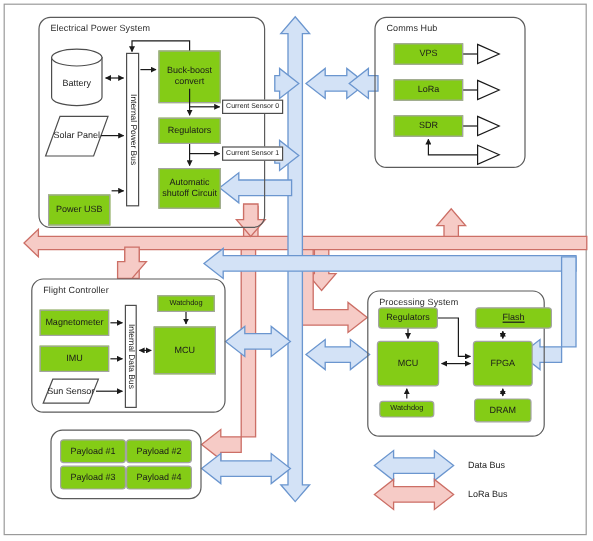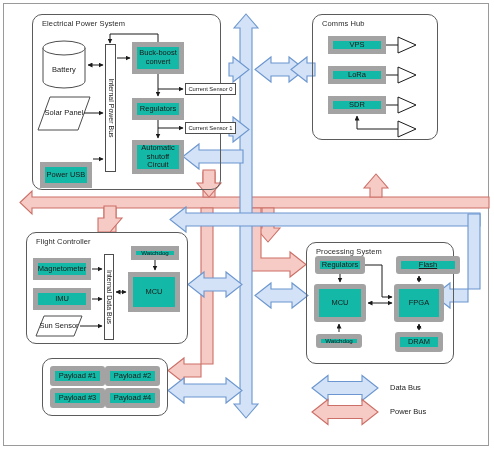--- a/index.html
+++ b/index.html
@@ -3,21 +3,21 @@
 <meta charset="utf-8">
 <title>Satellite Subsystem Block Diagram</title>
 <style>
   html,body{margin:0;padding:0;background:#ffffff;}
   body{font-family:"Liberation Sans",sans-serif;}
   #canvas{position:relative;width:494px;height:451px;overflow:hidden;background:#fff;}
   #frame{position:absolute;left:3px;top:3px;width:486px;height:443px;border:1px solid #9a9a9a;box-sizing:border-box;}
   svg.layer{position:absolute;left:0;top:0;width:494px;height:451px;}
   .group{position:absolute;border:1px solid #5b5b5b;border-radius:10px;background:transparent;box-sizing:border-box;}
   .group-title{position:absolute;font-size:7.5px;color:#2b2b2b;white-space:nowrap;letter-spacing:.1px;}
-  .box{position:absolute;border:5px solid #a3a3a3;background:#14b8a6;box-sizing:border-box;
+  .box{position:absolute;border:1px solid #a3a3a3;background:#84cc16;box-sizing:border-box;
        display:flex;align-items:center;justify-content:center;text-align:center;
        font-size:7.5px;color:#1a1a1a;line-height:1.18;}
   .box.sm{font-size:6.2px;}
   .box.rnd{border-radius:3px;}
   .sensor{position:absolute;border:1px solid #4d4d4d;background:#fff;box-sizing:border-box;
        display:flex;align-items:center;justify-content:center;font-size:5.8px;color:#1a1a1a;z-index:6;}
   .vbus{position:absolute;border:1px solid #4d4d4d;background:#fff;box-sizing:border-box;}
   .vbus span{position:absolute;left:50%;top:50%;transform:translate(-50%,-50%) rotate(90deg);
        white-space:nowrap;font-size:7px;color:#1a1a1a;}
   .legend-label{position:absolute;font-size:7.5px;color:#1a1a1a;white-space:nowrap;}
@@ -108,21 +108,21 @@
 
   <div class="box" style="left:43px;top:62px;width:42px;height:16px;border:none;background:transparent;">Battery</div>
   <div class="box" style="left:40px;top:105px;width:48px;height:16px;border:none;background:transparent;">Solar Panel</div>
 
   <div class="box" style="left:40px;top:146px;width:52px;height:26px;margin-top:16px;">Power USB</div>
 
   <div class="vbus" style="left:105px;top:44px;width:11px;height:128px;">
     <span>Internal Power Bus</span>
   </div>
 
-  <div class="box" style="left:132px;top:42px;width:52px;height:32px;">Buck-boost convert</div>
+  <div class="box" style="left:132px;top:42px;width:52px;height:44px;">Buck-boost convert</div>
   <div class="box" style="left:132px;top:98px;width:52px;height:22px;">Regulators</div>
   <div class="box" style="left:132px;top:140px;width:52px;height:34px;">Automatic shutoff Circuit</div>
 
   <div class="sensor" style="left:185px;top:83px;width:51px;height:12px;">Current Sensor 0</div>
   <div class="sensor" style="left:185px;top:122px;width:51px;height:12px;">Current Sensor 1</div>
 
   <div class="box" style="left:328px;top:36px;width:58px;height:18px;">VPS</div>
   <div class="box" style="left:328px;top:66px;width:58px;height:18px;">LoRa</div>
   <div class="box" style="left:328px;top:96px;width:58px;height:18px;">SDR</div>
 
@@ -199,15 +199,15 @@
 
     <line class="ln" x1="340" y1="274" x2="340" y2="282" marker-end="url(#ah)"></line>
     <path class="ln" d="M 365,265 L 382,265 L 382,297 L 392,297" marker-end="url(#ah)"></path>
     <line class="ln" x1="368" y1="303" x2="392" y2="303" marker-start="url(#ah)" marker-end="url(#ah)"></line>
     <line class="ln" x1="419" y1="282" x2="419" y2="276" marker-start="url(#ah)" marker-end="url(#ah)"></line>
     <line class="ln" x1="419" y1="324" x2="419" y2="330" marker-start="url(#ah)" marker-end="url(#ah)"></line>
     <line class="ln" x1="339" y1="332" x2="339" y2="324" marker-end="url(#ah)"></line>
   </svg>
 
   <div class="legend-label" style="left:390px;top:383px;">Data Bus</div>
-  <div class="legend-label" style="left:390px;top:407px;">Power Bus</div>
+  <div class="legend-label" style="left:390px;top:407px;">LoRa Bus</div>
 
 </div>
 
 </body></html>

